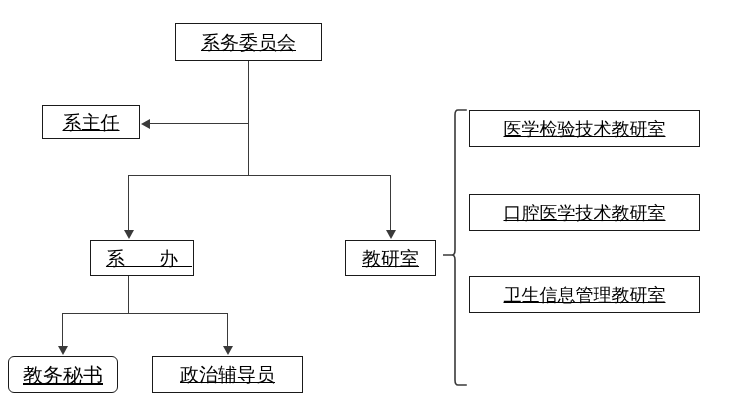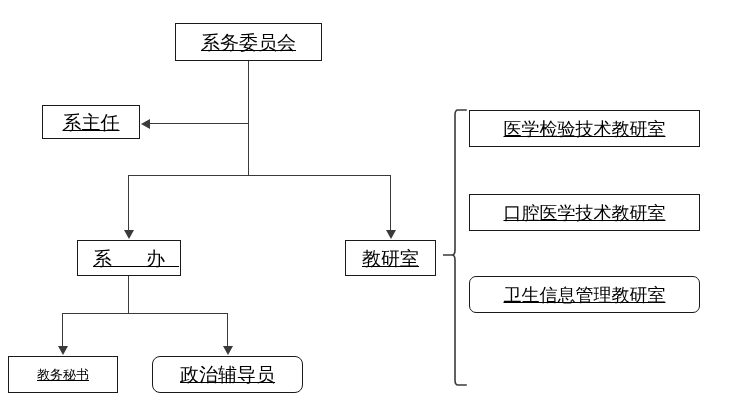--- a/index.html
+++ b/index.html
@@ -27,28 +27,28 @@
     line-height: 1;
     white-space: nowrap;
     text-decoration: underline;
   }
   .node-label {
     display: block;
   }
   
   #node-council   { left: 175px; top: 23px;  width: 147px; height: 38px; font-size: 19px; }
   #node-director  { left: 42px;  top: 105px; width: 98px;  height: 34px; font-size: 19px; }
-  #node-office    { left: 77px;  top: 240px; width: 104px; height: 36px; font-size: 19px; letter-spacing: 14px; text-indent: 14px; }
+  #node-office    { left: 90px;  top: 240px; width: 104px; height: 36px; font-size: 19px; letter-spacing: 14px; text-indent: 14px; }
   #node-teaching  { left: 345px; top: 240px; width: 91px;  height: 36px; font-size: 19px; }
-  #node-secretary { left: 8px;   top: 356px; width: 110px; height: 37px; font-size: 13px; }
-  #node-counselor { left: 152px; top: 356px; width: 151px; height: 37px; font-size: 19px; border-radius: 8px; }
+  #node-secretary { left: 8px;   top: 356px; width: 110px; height: 37px; font-size: 20px; border-radius: 6px; }
+  #node-counselor { left: 152px; top: 356px; width: 151px; height: 37px; font-size: 19px; }
 
   #dept-0 { left: 469px; top: 110px; width: 231px; height: 37px; font-size: 18px; }
   #dept-1 { left: 469px; top: 194px; width: 231px; height: 37px; font-size: 18px; }
-  #dept-2 { left: 469px; top: 276px; width: 231px; height: 37px; font-size: 18px; border-radius: 7px; }
+  #dept-2 { left: 469px; top: 276px; width: 231px; height: 37px; font-size: 18px; }
   #dept-3 { left: 469px; top: 361px; width: 231px; height: 37px; font-size: 18px; }
 
   
   .edge {
     position: absolute;
     background: #3a3a3a;
   }
   .edge.v { width: 1.4px; }
   .edge.h { height: 1.4px; }
 

